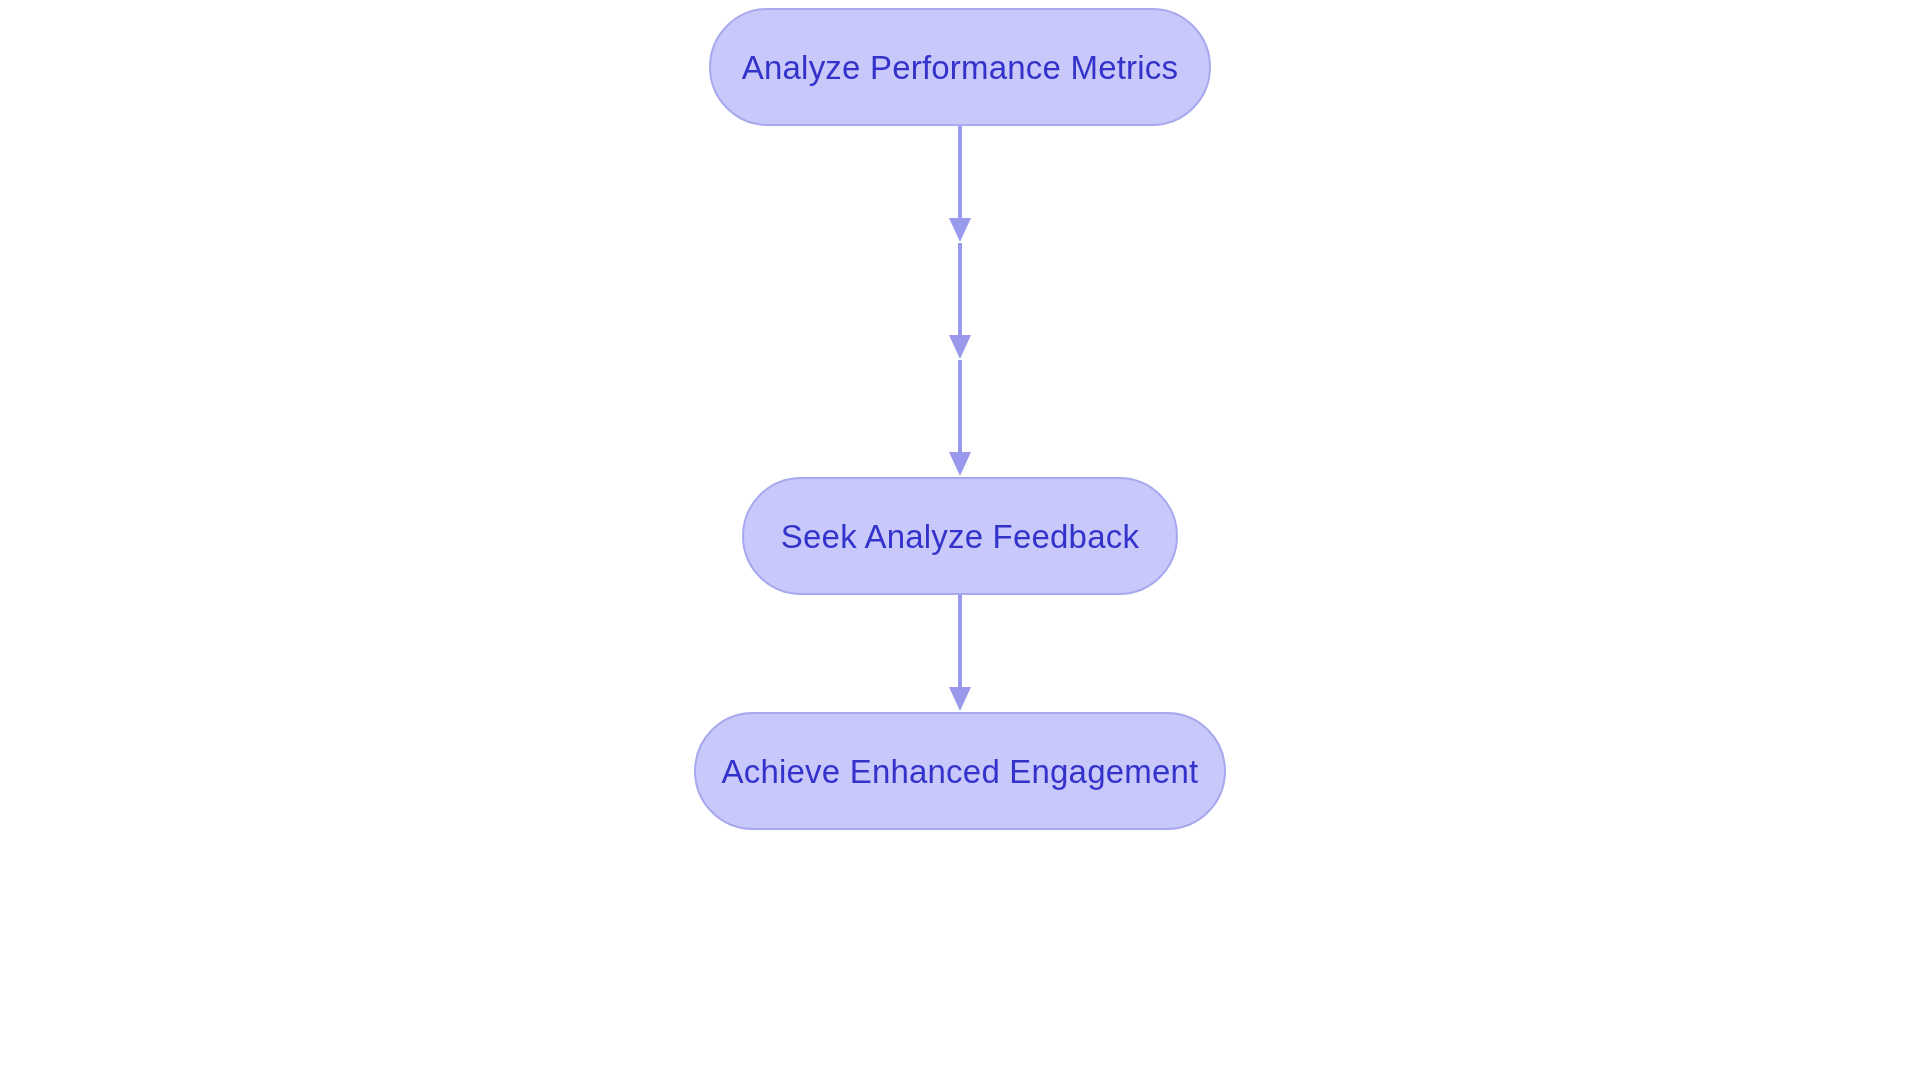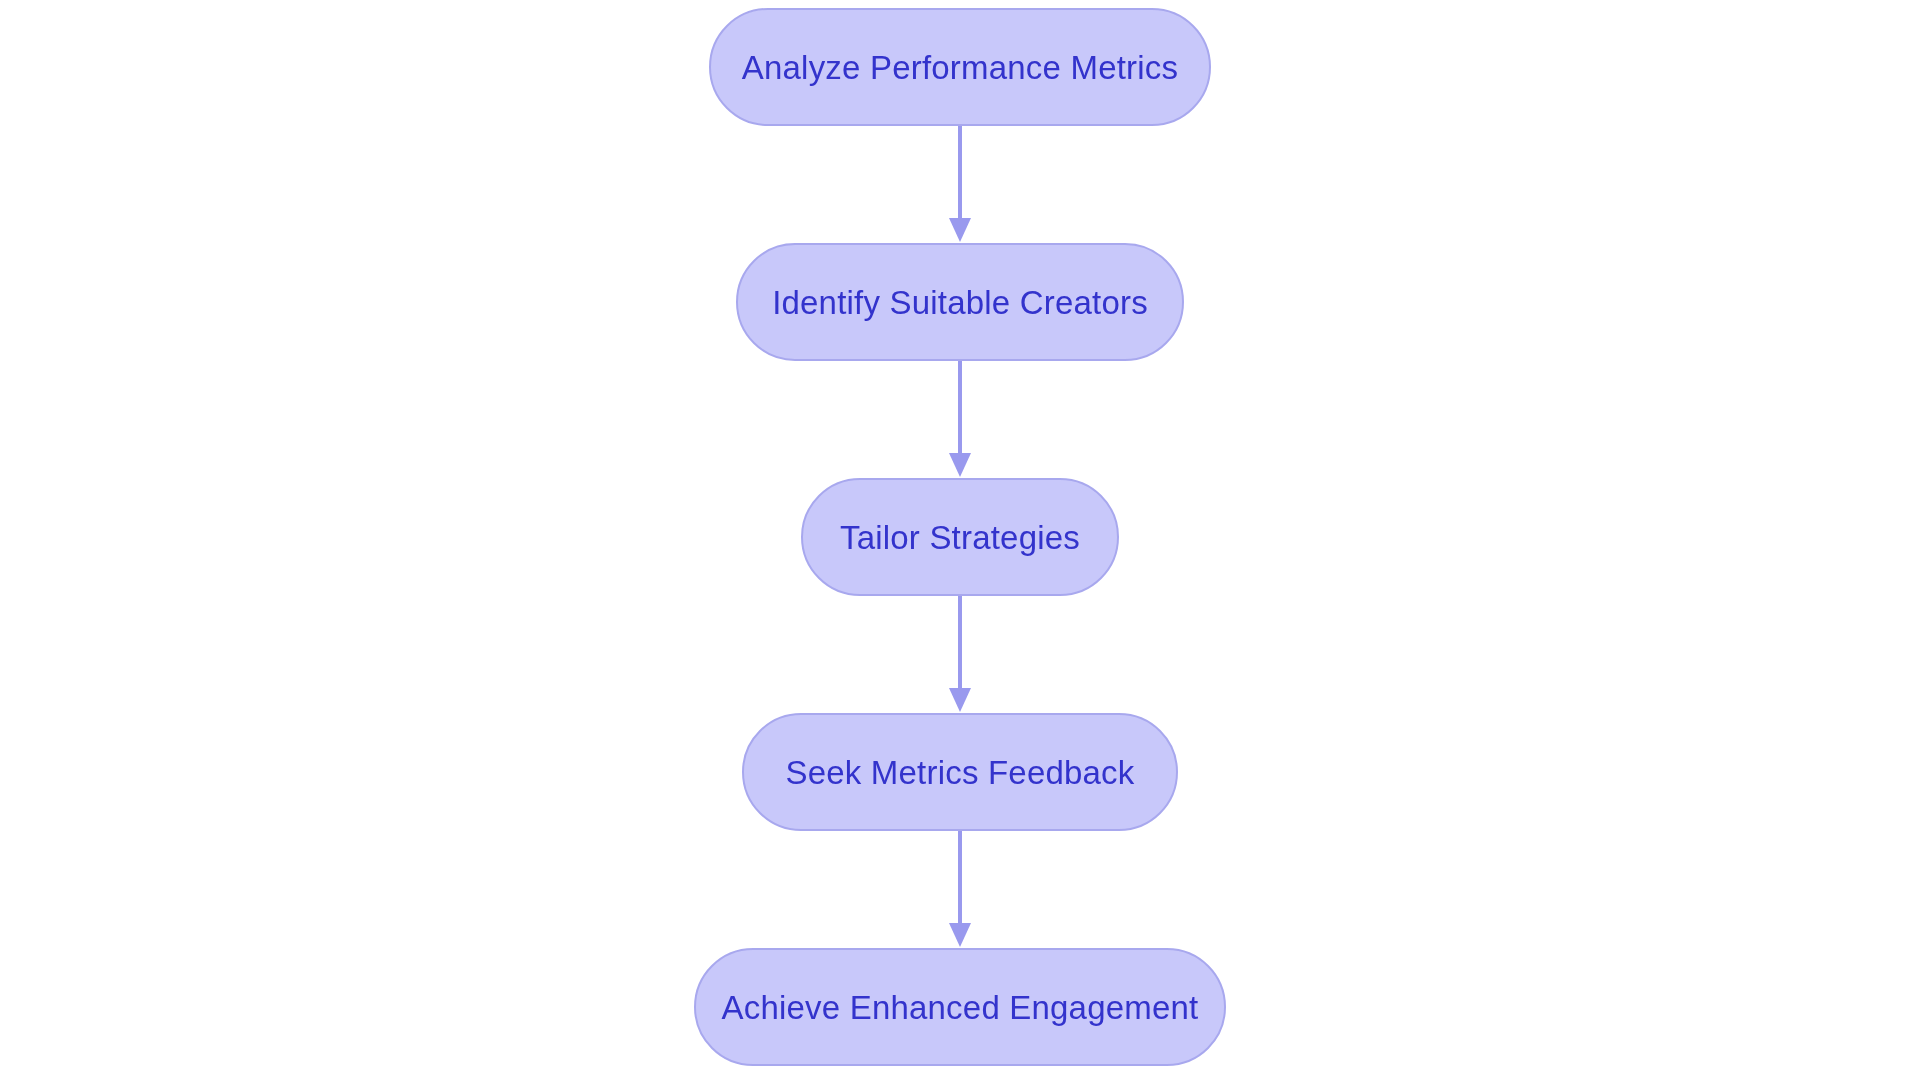--- a/index.html
+++ b/index.html
@@ -81,44 +81,38 @@
     <span class="flow-node-label">Analyze Performance Metrics</span>
   </div>
 
   <div class="flow-connector">
     <svg viewBox="0 0 24 117" xmlns="http://www.w3.org/2000/svg" aria-hidden="true">
       <line x1="12" y1="0" x2="12" y2="95" stroke="#9999ee" stroke-width="4"></line>
       <polygon points="12,116 1,92 23,92" fill="#9999ee"></polygon>
     </svg>
   </div>
 
-  <div class="flow-node w-identify">
-    <span class="flow-node-label">Identify Suitable Creators</span>
-  </div>
 
   <div class="flow-connector">
     <svg viewBox="0 0 24 117" xmlns="http://www.w3.org/2000/svg" aria-hidden="true">
       <line x1="12" y1="0" x2="12" y2="95" stroke="#9999ee" stroke-width="4"></line>
       <polygon points="12,116 1,92 23,92" fill="#9999ee"></polygon>
     </svg>
   </div>
 
-  <div class="flow-node w-tailor">
-    <span class="flow-node-label">Tailor Strategies</span>
-  </div>
 
   <div class="flow-connector">
     <svg viewBox="0 0 24 117" xmlns="http://www.w3.org/2000/svg" aria-hidden="true">
       <line x1="12" y1="0" x2="12" y2="95" stroke="#9999ee" stroke-width="4"></line>
       <polygon points="12,116 1,92 23,92" fill="#9999ee"></polygon>
     </svg>
   </div>
 
   <div class="flow-node w-seek">
-    <span class="flow-node-label">Seek Metrics Feedback</span>
+    <span class="flow-node-label">Seek Analyze Feedback</span>
   </div>
 
   <div class="flow-connector">
     <svg viewBox="0 0 24 117" xmlns="http://www.w3.org/2000/svg" aria-hidden="true">
       <line x1="12" y1="0" x2="12" y2="95" stroke="#9999ee" stroke-width="4"></line>
       <polygon points="12,116 1,92 23,92" fill="#9999ee"></polygon>
     </svg>
   </div>
 
   <div class="flow-node w-achieve">

